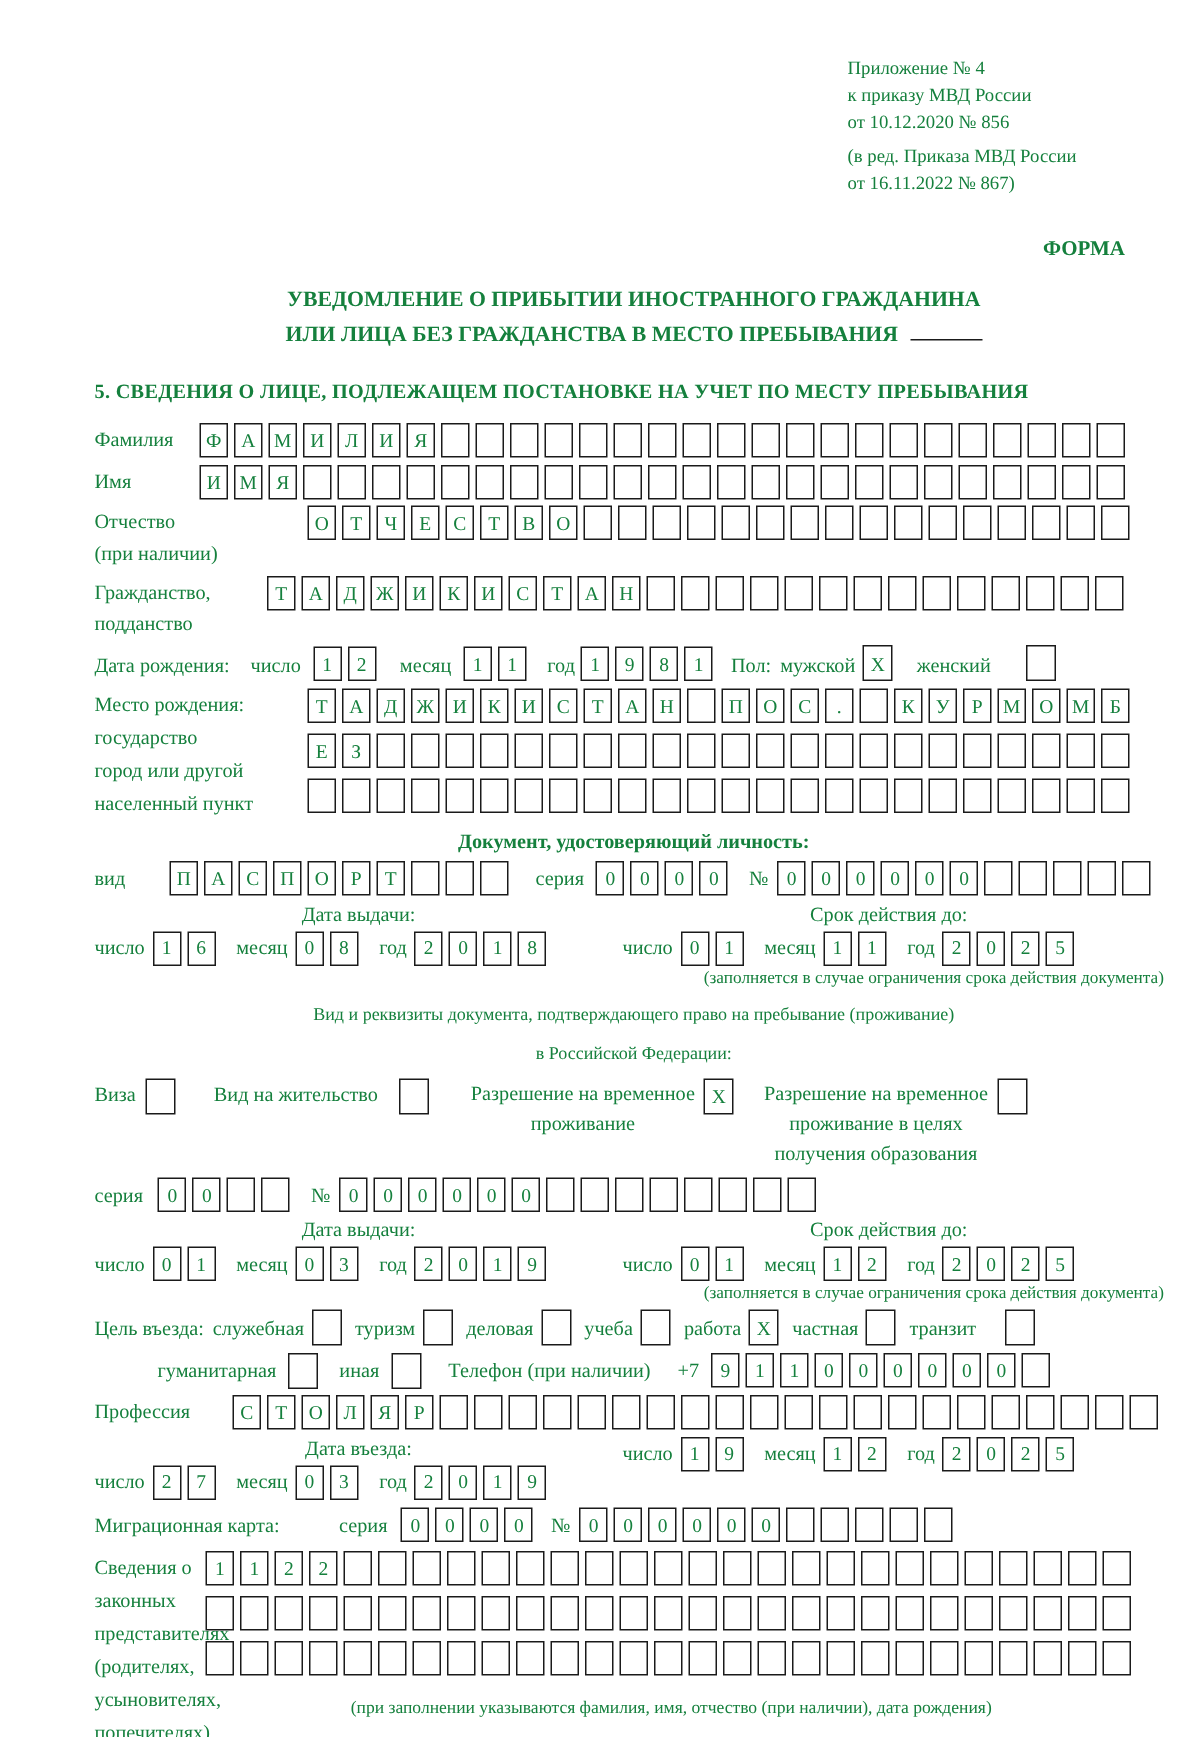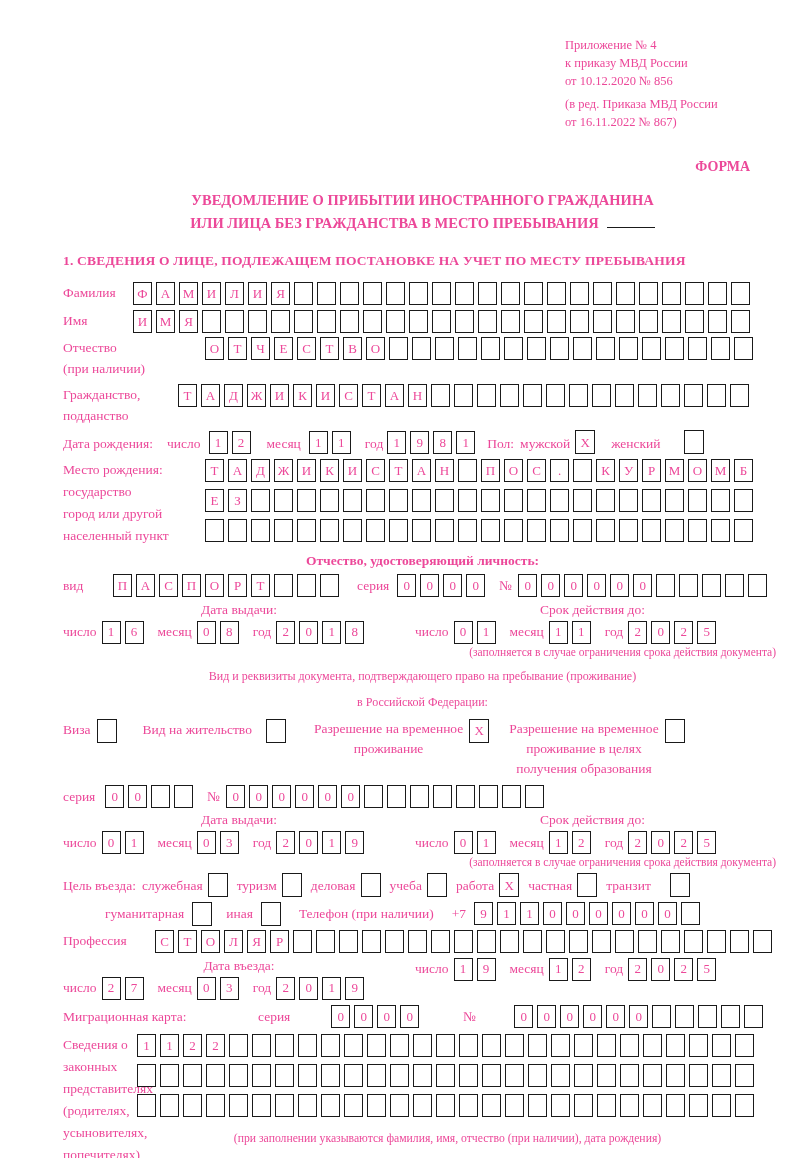--- a/index.html
+++ b/index.html
@@ -1,19 +1,19 @@
 <!DOCTYPE html>
 <html><head>
 <meta charset="utf-8">
 <style>
   * { box-sizing: border-box; }
   html,body { margin:0; padding:0; background:#fff; }
   .page {
     width:800px; height:1158px; background:#fff; overflow:hidden;
-    font-family:"Liberation Serif", serif; color:#ec4899; position:relative;
+    font-family:"Liberation Serif", serif; color:#15803d; position:relative;
   }
   .content { padding:36px 18px 0 63px; }
 
   
   .run { display:inline-flex; flex:none; }
   .cell {
     width:19px; height:23px; border:1.7px solid #1a1a1a; background:#fff;
     display:inline-flex; align-items:center; justify-content:center;
     margin-right:4px; font-size:13px; flex:none;
   }
@@ -62,21 +62,21 @@
       <div>от 16.11.2022 № 867)</div>
     </div>
 
     <div class="forma">ФОРМА</div>
 
     <div class="title">
       <div>УВЕДОМЛЕНИЕ О ПРИБЫТИИ ИНОСТРАННОГО ГРАЖДАНИНА</div>
       <div><span>ИЛИ ЛИЦА БЕЗ ГРАЖДАНСТВА В МЕСТО ПРЕБЫВАНИЯ</span><span class="title-underline"></span></div>
     </div>
 
-    <div class="section-head">1. СВЕДЕНИЯ О ЛИЦЕ, ПОДЛЕЖАЩЕМ ПОСТАНОВКЕ НА УЧЕТ ПО МЕСТУ ПРЕБЫВАНИЯ</div>
+    <div class="section-head">5. СВЕДЕНИЯ О ЛИЦЕ, ПОДЛЕЖАЩЕМ ПОСТАНОВКЕ НА УЧЕТ ПО МЕСТУ ПРЕБЫВАНИЯ</div>
 
     <div class="row">
       <span class="lbl w70">Фамилия</span>
       <span class="run">
           <span class="cell">Ф</span>
           <span class="cell">А</span>
           <span class="cell">М</span>
           <span class="cell">И</span>
           <span class="cell">Л</span>
           <span class="cell">И</span>
@@ -312,21 +312,21 @@
             <span class="cell"></span>
             <span class="cell"></span>
             <span class="cell"></span>
             <span class="cell"></span>
             <span class="cell"></span>
             <span class="cell"></span>
           </span>
       </span>
     </div>
 
-    <div class="center-bold">Отчество, удостоверяющий личность:</div>
+    <div class="center-bold">Документ, удостоверяющий личность:</div>
 
     <div class="row" style="align-items:center;">
       <span class="lbl" style="width:50px;">вид</span>
       <span class="run" style="margin-right:14px;">
           <span class="cell">П</span>
           <span class="cell">А</span>
           <span class="cell">С</span>
           <span class="cell">П</span>
           <span class="cell">О</span>
           <span class="cell">Р</span>
@@ -623,21 +623,21 @@
           <span class="run">
               <span class="cell">2</span>
               <span class="cell">0</span>
               <span class="cell">2</span>
               <span class="cell">5</span>
             </span>
         </div>
       </div>
     </div>
 
-    <div class="row" style="align-items:center; margin-top:3px;gap:32px;">
+    <div class="row" style="align-items:center; margin-top:3px;">
       <span class="lbl" style="width:163px;">Миграционная карта:</span>
       <span class="lbl" style="margin-right:9px;">серия</span>
       <span class="run" style="margin-right:8px;">
           <span class="cell">0</span>
           <span class="cell">0</span>
           <span class="cell">0</span>
           <span class="cell">0</span>
         </span>
       <span class="lbl" style="margin-right:6px;">№</span>
       <span class="run">

